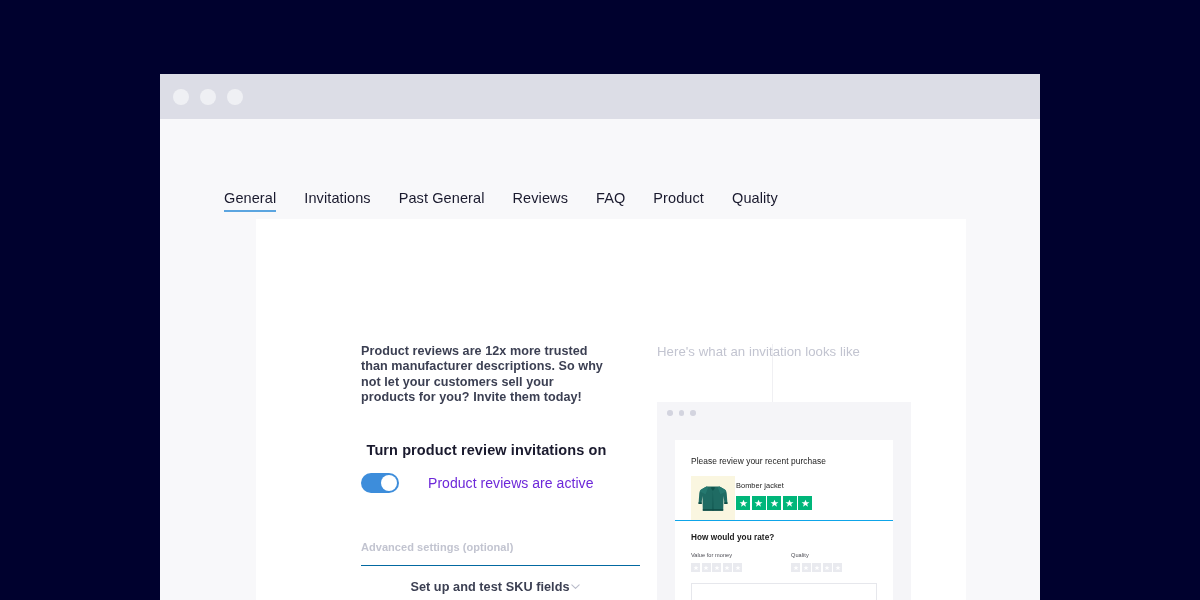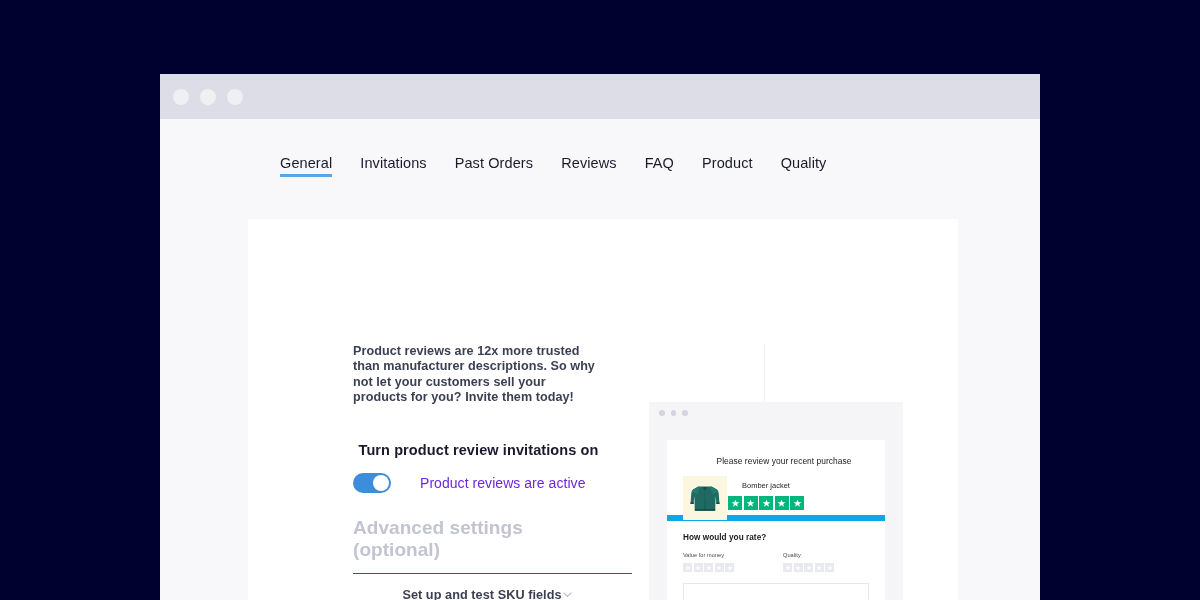--- a/index.html
+++ b/index.html
@@ -30,22 +30,22 @@
   .dot{
     width:16px; height:16px; border-radius:50%;
     background:#eff0f4;
     flex:0 0 auto;
   }
 
   
   #tab-bar{
     height:100px;
     background:#f8f8fa;
-    display:flex; align-items:center;
-    padding-left:120px;
+    display:flex; align-items:flex-end;
+    padding-left:64px;
     gap:0;
   }
   .tab{
     position:relative;
     font-size:14.5px;
     color:#1a1a2e;
     padding:0 0 13px 0;
     margin-right:28px;
     cursor:pointer;
     white-space:nowrap;
@@ -55,21 +55,21 @@
     content:"";
     position:absolute;
     left:0; right:0; bottom:7px;
     height:2.5px;
     background:#5ba5e0;
   }
 
   
   #content-card{
     position:absolute;
-    left:88px; top:145px;
+    left:96px; top:145px;
     width:710px; height:381px;
     background:#ffffff;
   }
 
   #two-col{
     position:absolute;
     left:0; top:0;
     width:100%; height:100%;
     display:flex;
   }
@@ -122,22 +122,22 @@
     border-radius:50%;
     background:#ffffff;
   }
   #toggle-status{
     margin-left:29px;
     font-size:14px;
     color:#6d28d9;
     letter-spacing:.05px;
   }
   #advanced-heading{
-    margin-top:24px;
-    font-size:19px;
+    margin-top:48px;
+    font-size:11px;
     color:#c2c4d0;
     letter-spacing:.05px;
   }
   #accordion{
     margin-top:12px;
     width:279px;
   }
   .accordion-item{
     border-top:1px solid #0369a1;
     height:42px;
@@ -190,22 +190,21 @@
   }
   #email-card{
     position:absolute;
     left:18px; top:38px;
     width:218px; height:230px;
     background:#ffffff;
   }
   #email-top{
     padding:16px 0 0 16px;
     height:81px;
-    border-bottom:6px solid #0ea5e9;
-    text-align:center;
+    border-bottom:1px solid #0ea5e9;
   }
   #email-heading{
     font-size:8.4px;
     color:#1b1b1b;
     letter-spacing:.05px;
   }
   #product-row{
     margin-top:10px;
     display:flex;
     align-items:flex-start;
@@ -283,21 +282,21 @@
 
   <div id="title-bar">
     <span class="dot"></span>
     <span class="dot"></span>
     <span class="dot"></span>
   </div>
 
   <div id="tab-bar">
     <div class="tab active"><span>General</span></div>
     <div class="tab"><span>Invitations</span></div>
-    <div class="tab"><span>Past Orders</span></div>
+    <div class="tab"><span>Past General</span></div>
     <div class="tab"><span>Reviews</span></div>
     <div class="tab"><span>FAQ</span></div>
     <div class="tab"><span>Product</span></div>
     <div class="tab"><span>Quality</span></div>
   </div>
 
   <div id="content-card">
     <div id="two-col">
 
       <div id="left-col">
@@ -325,20 +324,21 @@
                 </svg>
             </span>
           </div>
 
         </div>
       </div>
 
       <div id="divider-vertical"></div>
 
       <div id="right-col">
+        <div id="preview-title">Here's what an invitation looks like</div>
 
         <div id="mock-browser">
           <div id="mock-titlebar">
             <span class="mock-dot"></span>
             <span class="mock-dot"></span>
             <span class="mock-dot"></span>
           </div>
 
           <div id="email-card">
 

